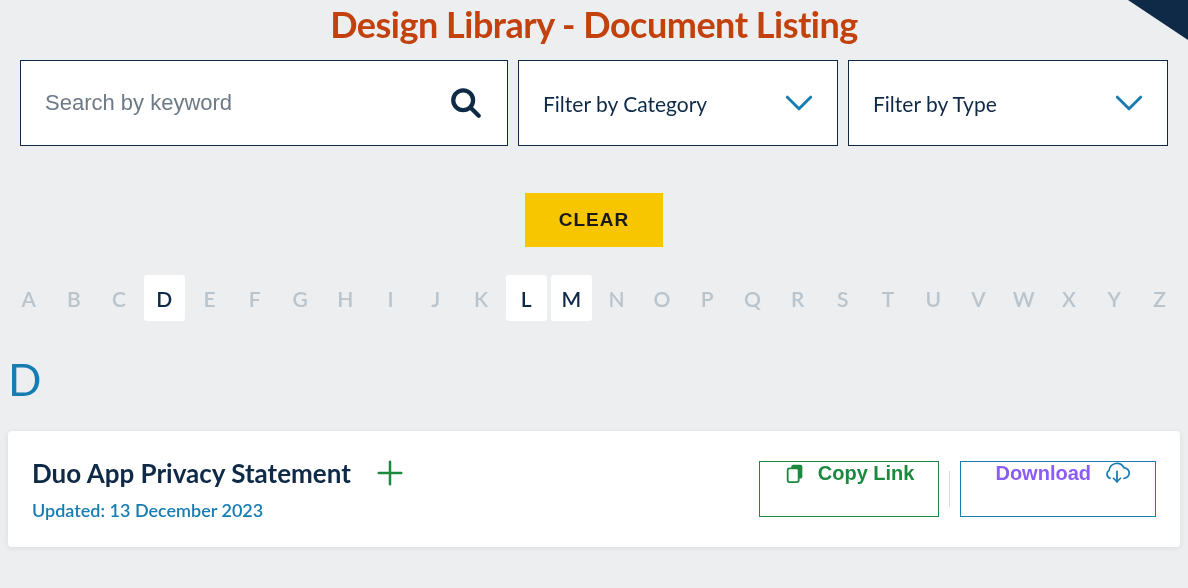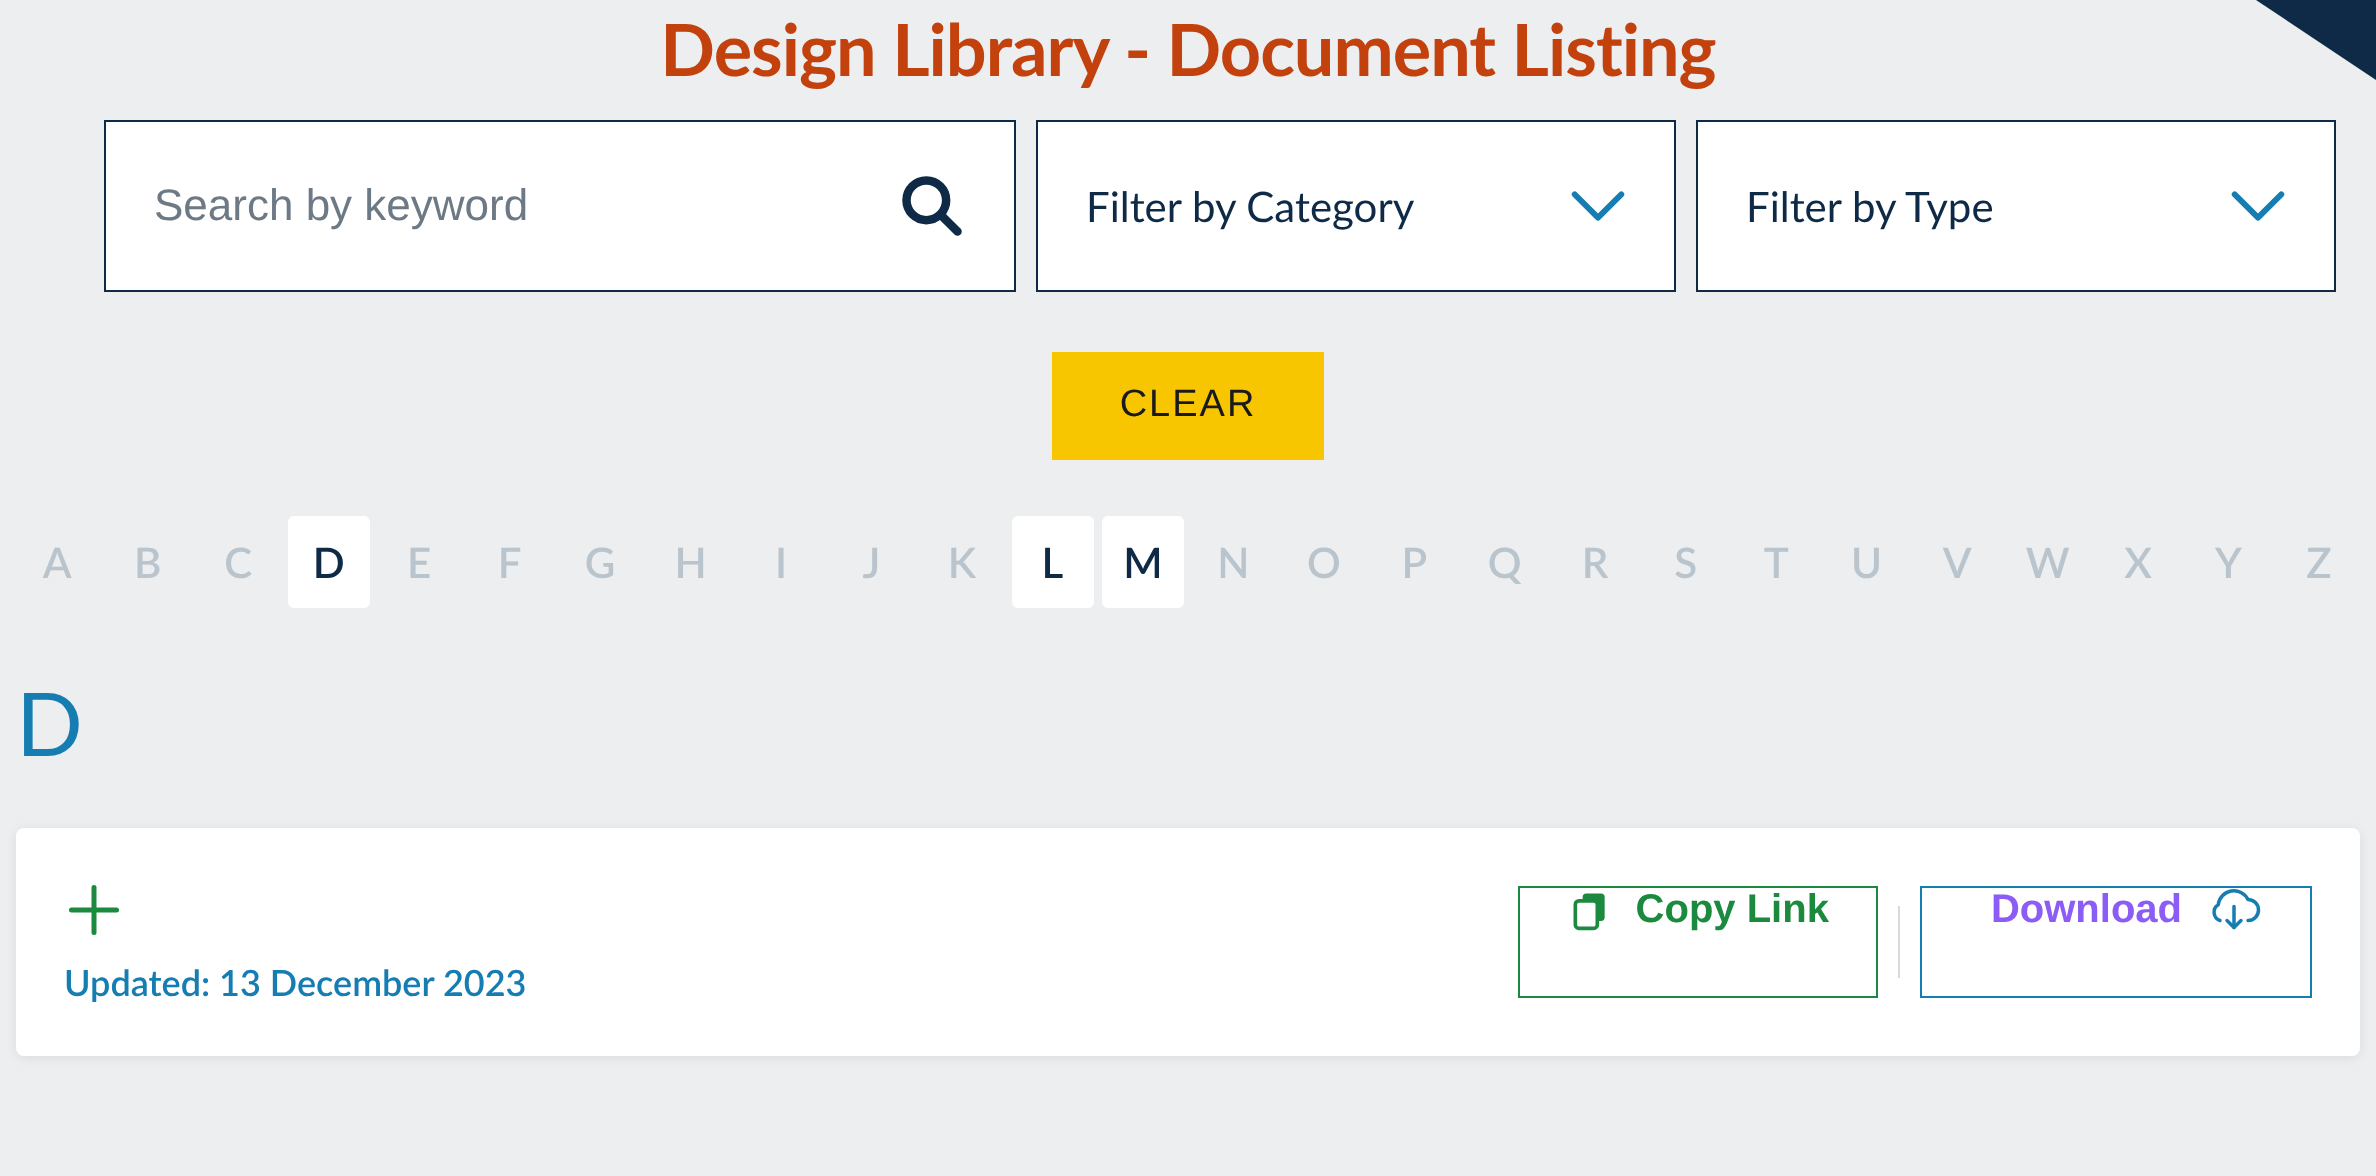--- a/index.html
+++ b/index.html
@@ -26,21 +26,20 @@
     color: #c2410c;
     padding: 2px 8px 14px 8px;
     letter-spacing: -0.5px;
     text-align: center;
   }
 
   .filters-row {
     display: flex;
     gap: 10px;
     padding: 0 20px;
-    margin-left: 32px;
   }
 
   .search-box {
     flex: 1;
     display: flex;
     align-items: center;
     background: #fff;
     border: 1px solid #0e2a47;
     height: 86px;
     padding: 0 24px;
@@ -72,24 +71,25 @@
   .clear-row {
     display: flex;
     justify-content: center;
     padding: 30px 0 28px 0;
   }
   .clear-btn {
     background: #f7c600;
     border: none;
     padding: 16px 34px;
     font-size: 19px;
-    font-weight: 400;
+    font-weight: 700;
     letter-spacing: 1px;
     color: #1a1a1a;
     cursor: pointer;
+    margin-top: 17px;
   }
 
   .alpha-row {
     display: flex;
     gap: 4px;
     padding: 0 8px;
     flex-wrap: nowrap;
   }
   .alpha {
     flex: 1;
@@ -244,20 +244,21 @@
     <div class="alpha">X</div>
     <div class="alpha">Y</div>
     <div class="alpha">Z</div>
   </div>
 
 <div class="section-letter">D</div>
 
 <div class="doc-card">
   <div class="doc-main">
     <div class="doc-title-row">
+      <span class="doc-title">Duo App Privacy Statement</span>
       <span class="plus-icon">
         <svg width="30" height="30" viewBox="0 0 24 24" fill="none" stroke="#1b8a3f" stroke-width="2">
           <line x1="12" y1="3" x2="12" y2="21" stroke-linecap="round"></line>
           <line x1="3" y1="12" x2="21" y2="12" stroke-linecap="round"></line>
         </svg>
       </span>
     </div>
     <div class="doc-updated">Updated: 13 December 2023</div>
   </div>
 

